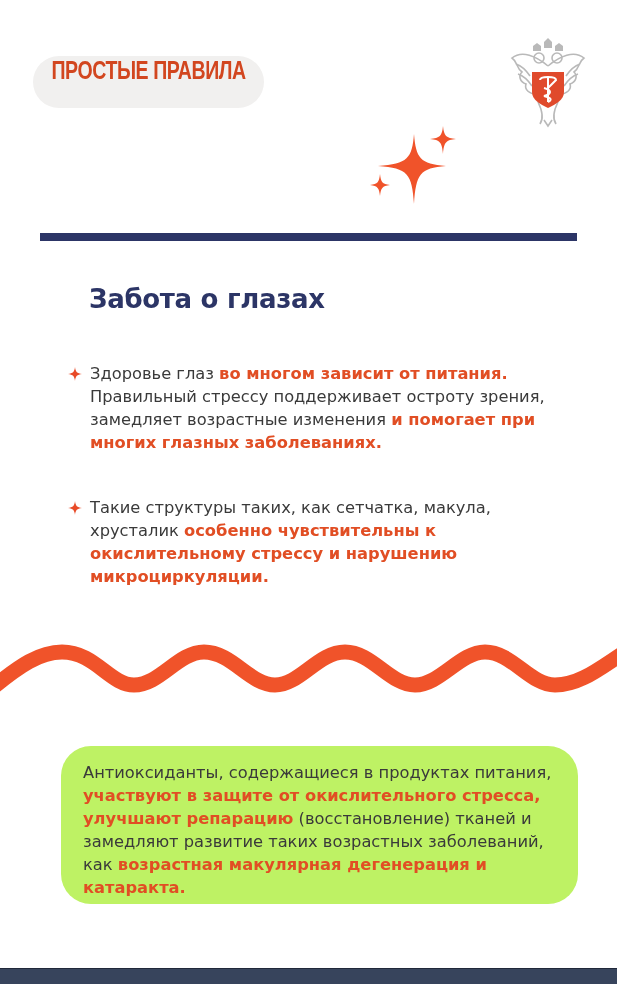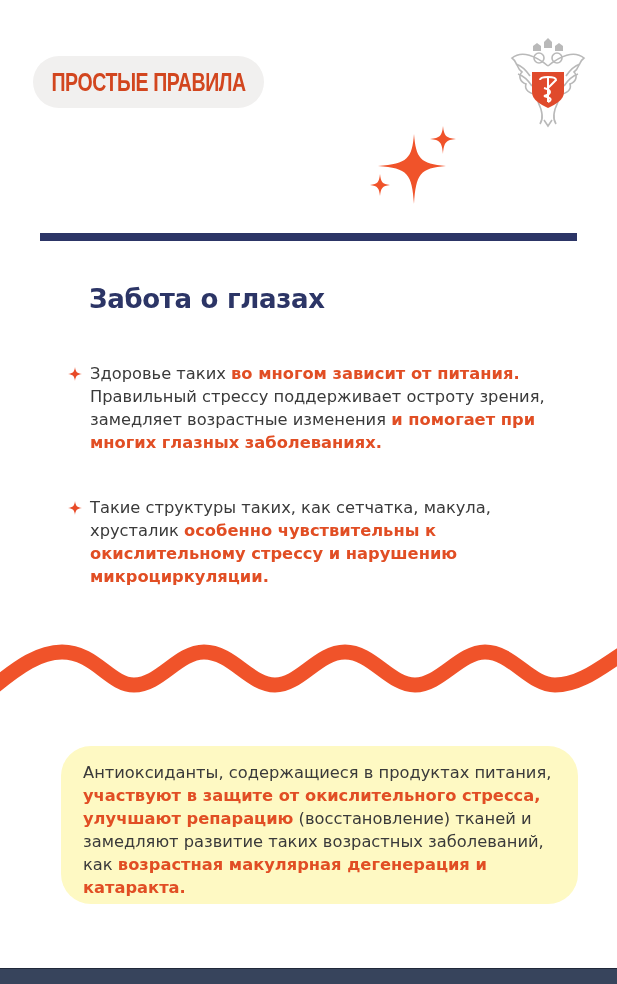--- a/index.html
+++ b/index.html
@@ -2,21 +2,21 @@
 <html><head>
   <meta charset="utf-8">
   <style>
     * { margin: 0; padding: 0; box-sizing: border-box; }
     html, body { width: 617px; height: 984px; background: #ffffff; overflow: hidden; }
     body { position: relative; font-family: "DejaVu Sans", sans-serif; color: #3a3a3a; }
 
     .badge {
       position: absolute; left: 33px; top: 56px; width: 231px; height: 52px;
       background: #f1f0ef; border-radius: 26px;
-      display: flex; align-items: center; justify-content: center;
+      display: flex; align-items: flex-start; justify-content: center;
     }
     .badge-text {
       font-family: "Liberation Sans", sans-serif; font-weight: 700;
       font-size: 25px; color: #d2461f; letter-spacing: -0.5px;
       transform: scaleX(0.78); white-space: nowrap;
     }
 
     .emblem { position: absolute; left: 508px; top: 36px; width: 80px; height: 92px; }
 
     .sparkles { position: absolute; left: 366px; top: 124px; width: 100px; height: 86px; }
@@ -31,21 +31,21 @@
 
     .bullet { position: absolute; left: 68px; width: 500px; font-size: 16.3px; line-height: 23px; color: #3a3a3a; }
     .bullet .icon { position: absolute; left: 0; top: 5px; width: 14px; height: 14px; }
     .bullet .text { margin-left: 22px; }
     .hl { color: #e14e24; font-weight: 700; margin-top: 24px; }
 
     .wave { position: absolute; left: 0; top: 630px; width: 617px; height: 70px; }
 
     .note {
       position: absolute; left: 61px; top: 746px; width: 517px; height: 158px;
-      background: #fef9c3; border-radius: 30px;
+      background: #bef264; border-radius: 30px;
       padding: 15px 20px 0 22px; font-size: 16.3px; line-height: 23px; color: #3a3a3a;
     }
 
     .footer { position: absolute; left: 0; top: 968px; width: 617px; height: 16px; background: #37445c; border-top: 1px solid #20283a; }
   </style>
 </head>
 <body>
 
 <div class="badge">
   <span class="badge-text">ПРОСТЫЕ ПРАВИЛА</span>
@@ -84,21 +84,21 @@
 </svg>
 
 <div class="rule"></div>
 
 <h1 class="title">Забота о глазах</h1>
 
 <div class="bullet" style="top:362px;">
   <svg class="icon" viewBox="0 0 14 14">
     <path d="M7 0 C7.6 5 9 6.4 14 7 C9 7.6 7.6 9 7 14 C6.4 9 5 7.6 0 7 C5 6.4 6.4 5 7 0 Z" fill="#e84a27"></path>
   </svg>
-  <div class="text"><span>Здоровье таких </span><span class="hl">во многом зависит от питания.</span><span> Правильный стрессу поддерживает остроту зрения, замедляет возрастные изменения </span><span class="hl">и помогает при многих глазных заболеваниях.</span></div>
+  <div class="text"><span>Здоровье глаз </span><span class="hl">во многом зависит от питания.</span><span> Правильный стрессу поддерживает остроту зрения, замедляет возрастные изменения </span><span class="hl">и помогает при многих глазных заболеваниях.</span></div>
 </div>
 
 <div class="bullet" style="top:496px;">
   <svg class="icon" viewBox="0 0 14 14">
     <path d="M7 0 C7.6 5 9 6.4 14 7 C9 7.6 7.6 9 7 14 C6.4 9 5 7.6 0 7 C5 6.4 6.4 5 7 0 Z" fill="#e84a27"></path>
   </svg>
   <div class="text"><span>Такие структуры таких, как сетчатка, макула, хрусталик </span><span class="hl">особенно чувствительны к окислительному стрессу и нарушению микроциркуляции.</span></div>
 </div>
 
 <svg class="wave" viewBox="0 0 617 70" preserveAspectRatio="none">

